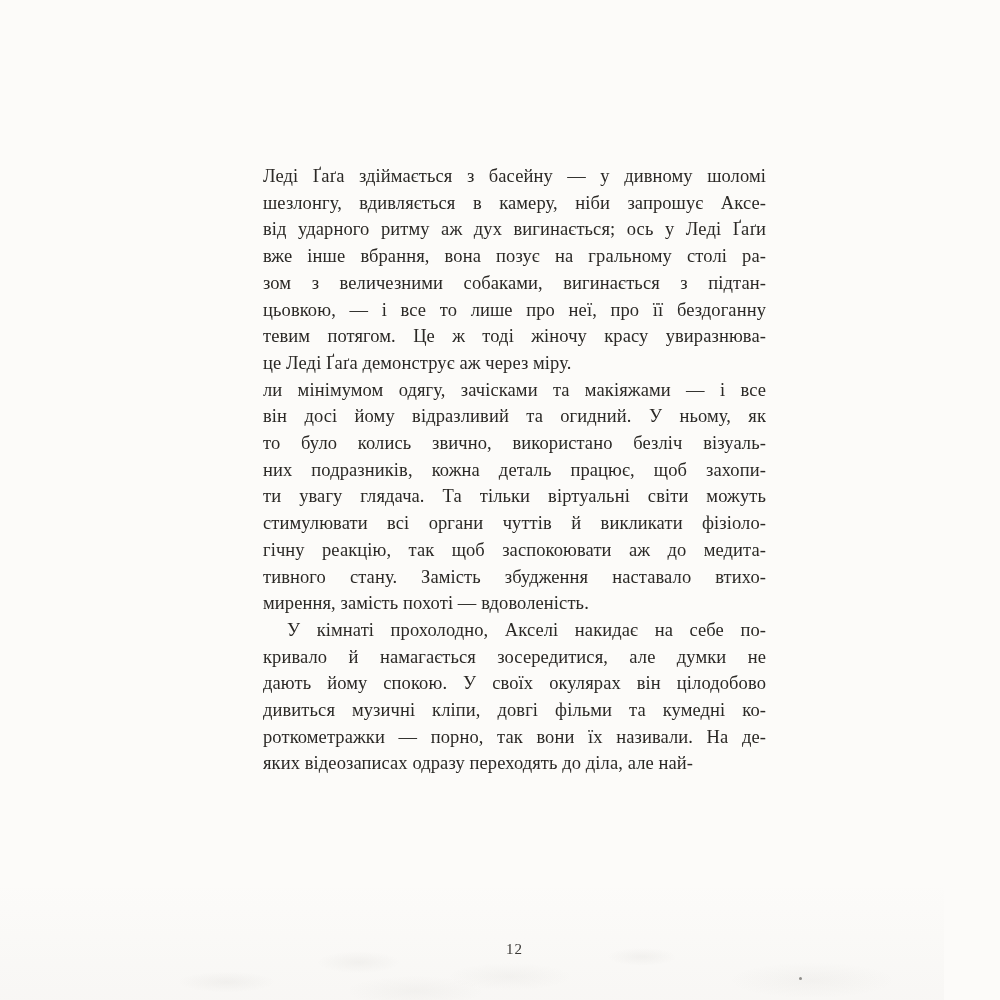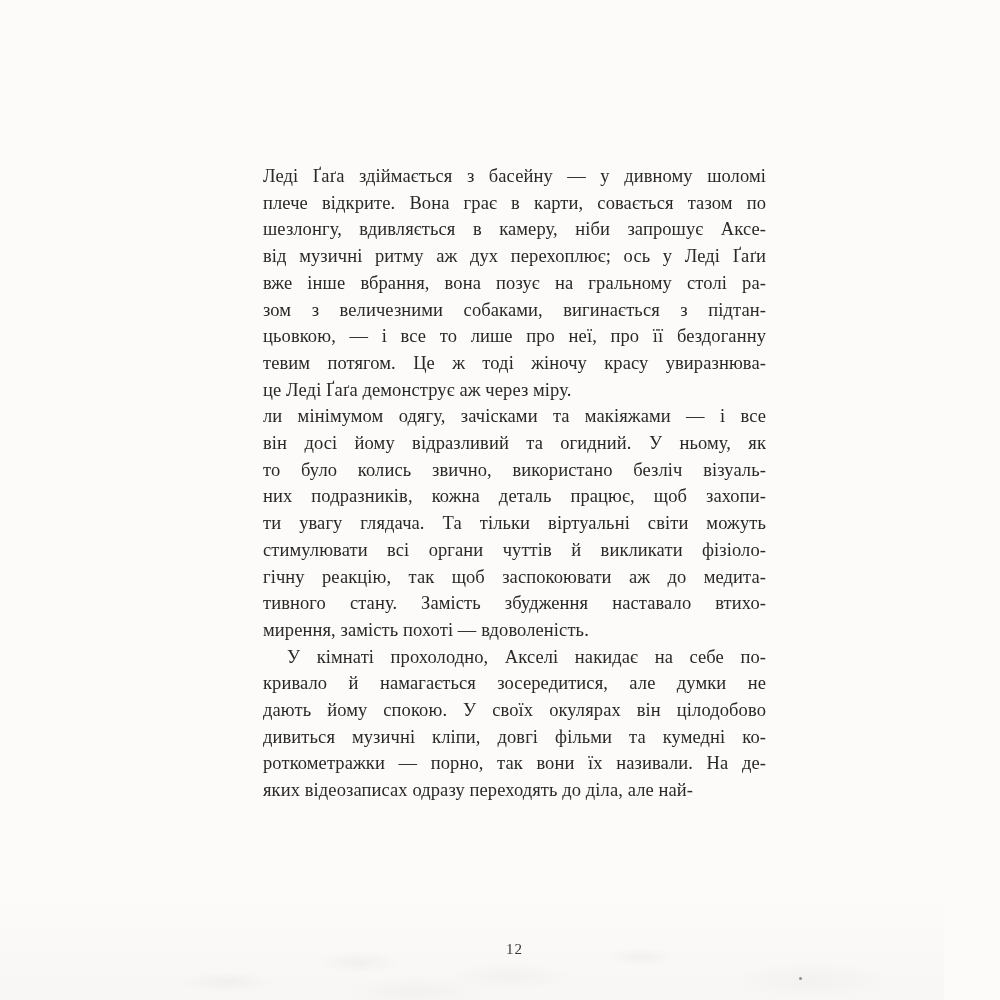--- a/index.html
+++ b/index.html
@@ -80,23 +80,22 @@
 </style>
 </head>
 <body>
 
 <div class="scan-page">
 
   <div class="text-block">
 
     <div class="para">
       <div class="line">Леді Ґаґа здіймається з басейну — у дивному шоломі</div>
-      <div class="line">плече відкрите. Вона грає в карти, совається тазом по</div>
       <div class="line">шезлонгу, вдивляється в камеру, ніби запрошує Аксе-</div>
-      <div class="line">від музичні ритму аж дух перехоплює; ось у Леді Ґаґи</div>
+      <div class="line">від ударного ритму аж дух вигинається; ось у Леді Ґаґи</div>
       <div class="line">вже інше вбрання, вона позує на гральному столі ра-</div>
       <div class="line">зом з величезними собаками, вигинається з підтан-</div>
       <div class="line">цьовкою, — і все то лише про неї, про її бездоганну</div>
       <div class="line">тевим потягом. Це ж тоді жіночу красу увиразнюва-</div>
       <div class="line end">це Леді Ґаґа демонструє аж через міру.</div>
       <div class="line">ли мінімумом одягу, зачісками та макіяжами — і все</div>
     </div>
 
     <div class="para">
       <div class="line">він досі йому відразливий та огидний. У ньому, як</div>

